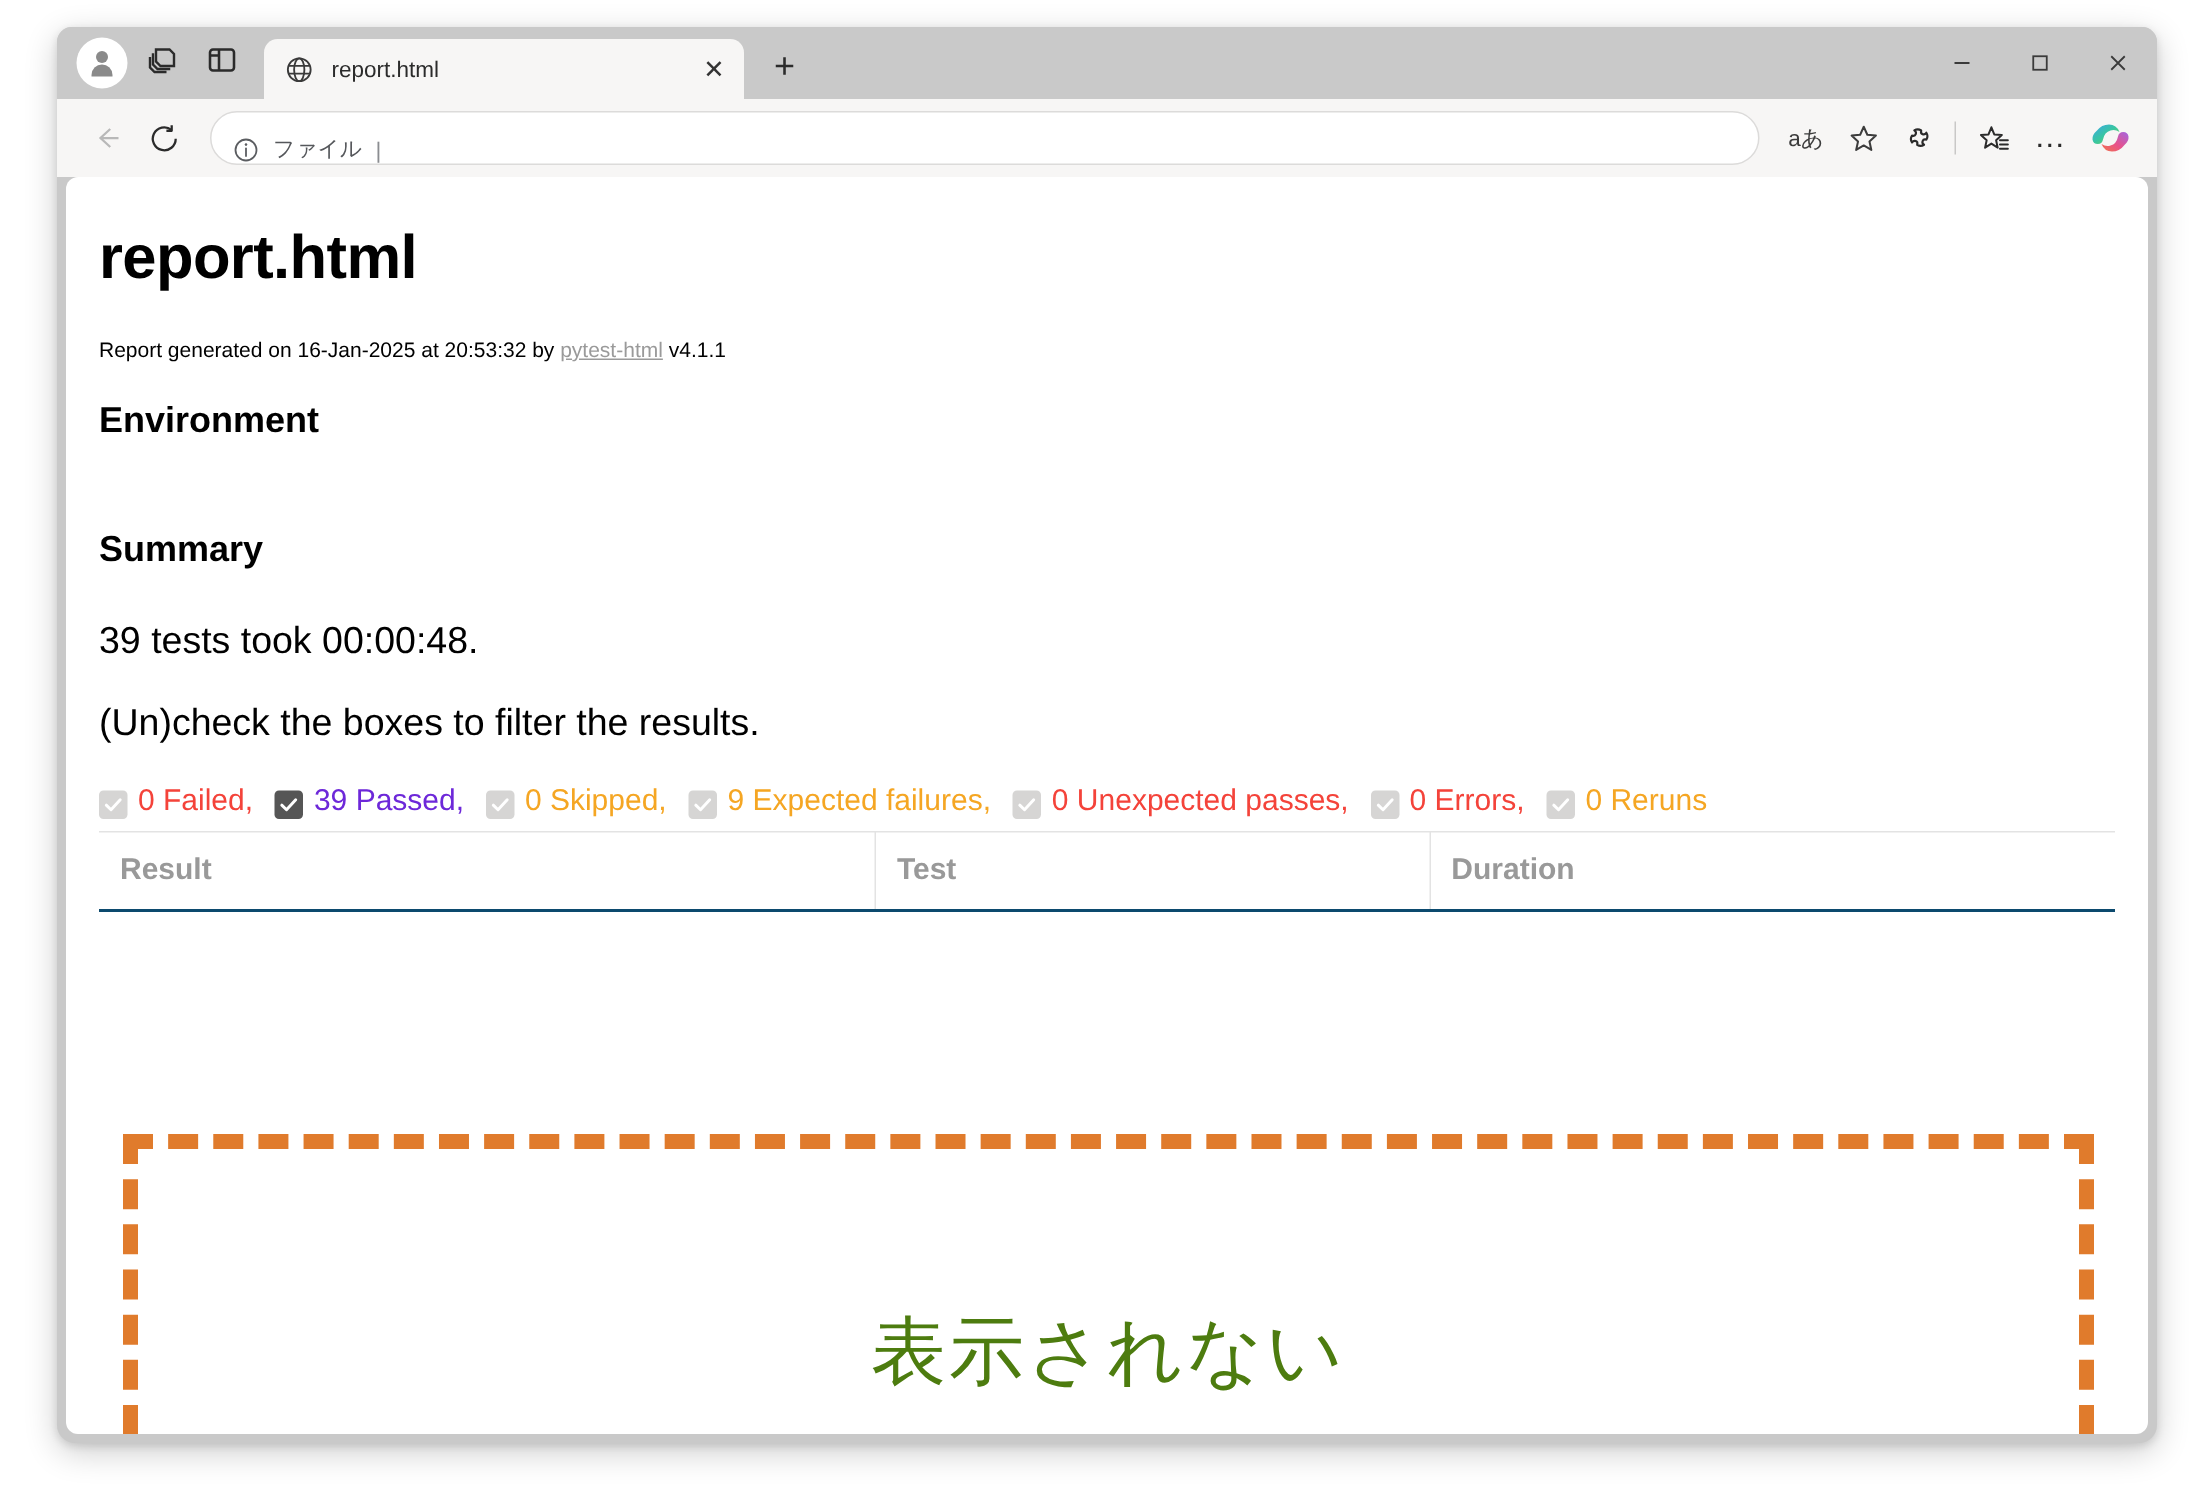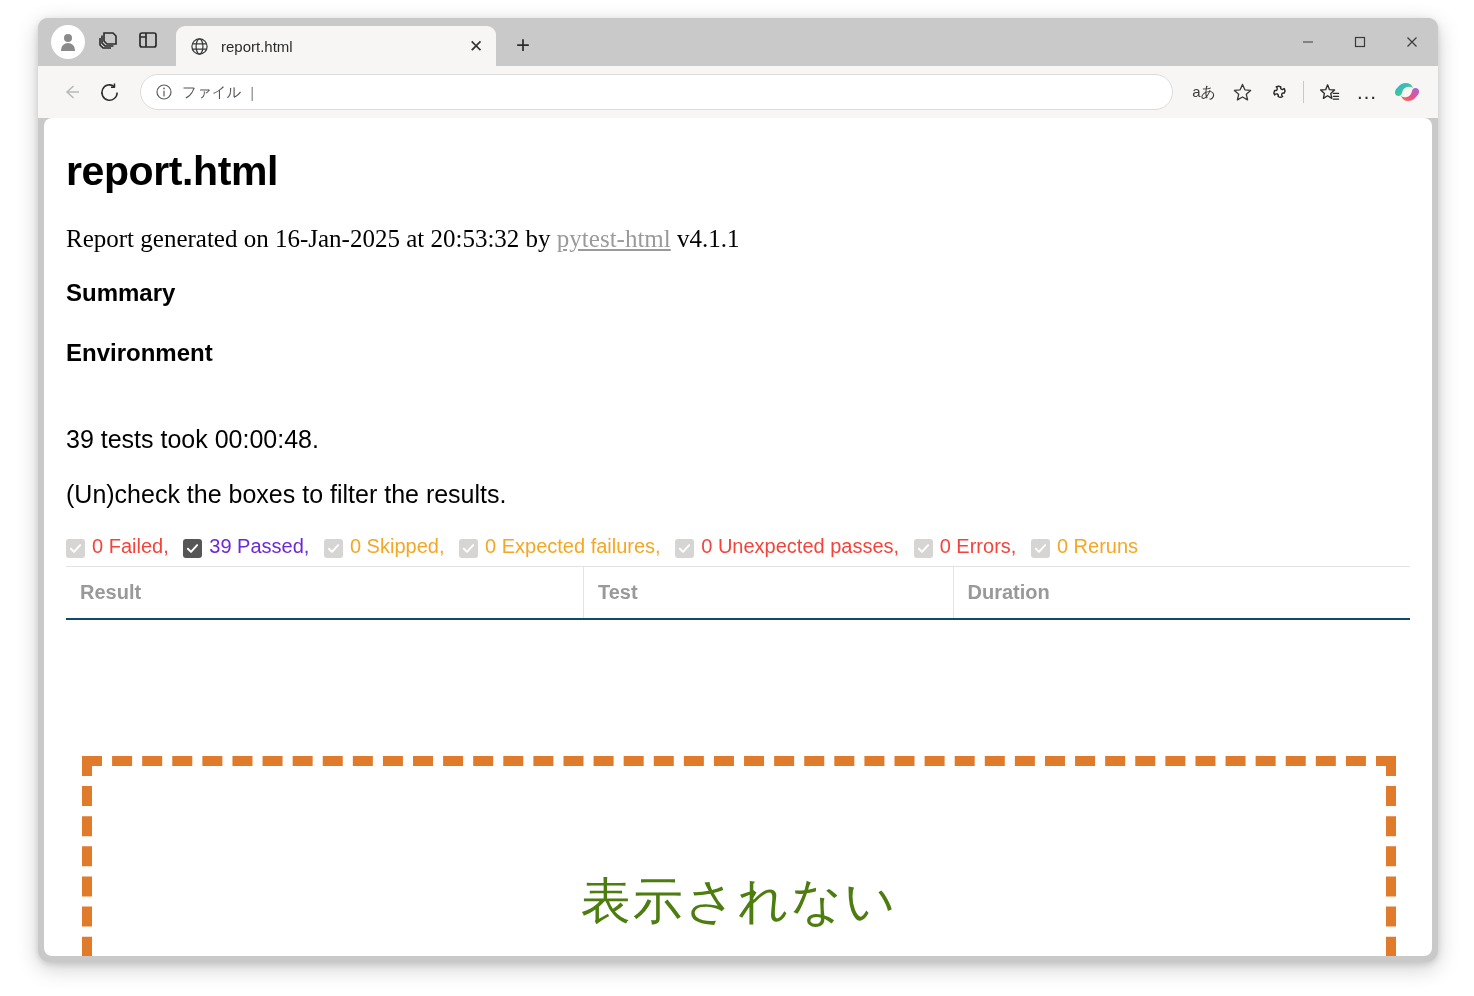--- a/index.html
+++ b/index.html
@@ -143,21 +143,21 @@
   #back-button { color: #b8b8b8; }
   #reload-button { color: #2b2b2b; }
 
   #address-bar {
     flex: 1 1 auto;
     height: 36px;
     background: #ffffff;
     border: 1px solid #dcdbda;
     border-radius: 18px;
     display: flex;
-    align-items: center;
+    align-items: flex-end;
     padding: 0 10px 0 14px;
     margin: 0 10px 0 12px;
     min-width: 0;
   }
   #info-icon { flex: 0 0 auto; margin-right: 9px; display: flex; }
   #url-label {
     font-size: 14.5px;
     color: #55575b;
     white-space: nowrap;
     flex: 0 0 auto;
@@ -218,24 +218,23 @@
 
   #page-title {
     font-size: 41px;
     font-weight: bold;
     color: #000;
     letter-spacing: -0.4px;
     margin-bottom: 30px;
   }
 
   #generated-line {
-    font-size: 25px;
+    font-size: 14px;
     color: #000;
     margin-bottom: 26px;
-    font-family: Liberation Serif, serif;
   }
   #pytest-html-link {
     color: #9a9a9a;
     text-decoration: underline;
   }
 
   .section-heading {
     font-size: 24px;
     font-weight: bold;
     color: #000;
@@ -458,24 +457,24 @@
     </div>
   </div>
 
   <div id="page-viewport">
     <div id="page-content">
 
       <h1 id="page-title">report.html</h1>
 
       <p id="generated-line"><span>Report generated on 16-Jan-2025 at 20:53:32 by </span><a id="pytest-html-link">pytest-html</a><span> v4.1.1</span></p>
 
+      <h2 class="section-heading" id="environment-heading">Environment</h2>
+
       <h2 class="section-heading" id="summary-heading">Summary</h2>
 
-      <h2 class="section-heading" id="environment-heading">Environment</h2>
-
       <p class="summary-line">39 tests took 00:00:48.</p>
 
       <p class="summary-line">(Un)check the boxes to filter the results.</p>
 
       <div id="filter-row">
           <span class="filter-item">
             <span class="filter-checkbox checked-off">
               <svg width="13" height="13" viewBox="0 0 14 14">
                 <path d="M2 7.3 L5.4 10.6 L12 3.4" fill="none" stroke="#ffffff" stroke-width="2.1" stroke-linecap="round" stroke-linejoin="round"></path>
               </svg>
@@ -500,21 +499,21 @@
             </span>
             <span class="filter-label" style="color: rgb(245, 166, 35);">0 Skipped,</span>
           </span>
           <span class="filter-sep">&nbsp;</span>
           <span class="filter-item">
             <span class="filter-checkbox checked-off">
               <svg width="13" height="13" viewBox="0 0 14 14">
                 <path d="M2 7.3 L5.4 10.6 L12 3.4" fill="none" stroke="#ffffff" stroke-width="2.1" stroke-linecap="round" stroke-linejoin="round"></path>
               </svg>
             </span>
-            <span class="filter-label" style="color: rgb(245, 166, 35);">0 Expected failures,</span>
+            <span class="filter-label" style="color: rgb(245, 166, 35);">9 Expected failures,</span>
           </span>
           <span class="filter-sep">&nbsp;</span>
           <span class="filter-item">
             <span class="filter-checkbox checked-off">
               <svg width="13" height="13" viewBox="0 0 14 14">
                 <path d="M2 7.3 L5.4 10.6 L12 3.4" fill="none" stroke="#ffffff" stroke-width="2.1" stroke-linecap="round" stroke-linejoin="round"></path>
               </svg>
             </span>
             <span class="filter-label" style="color: rgb(244, 67, 58);">0 Unexpected passes,</span>
           </span>

